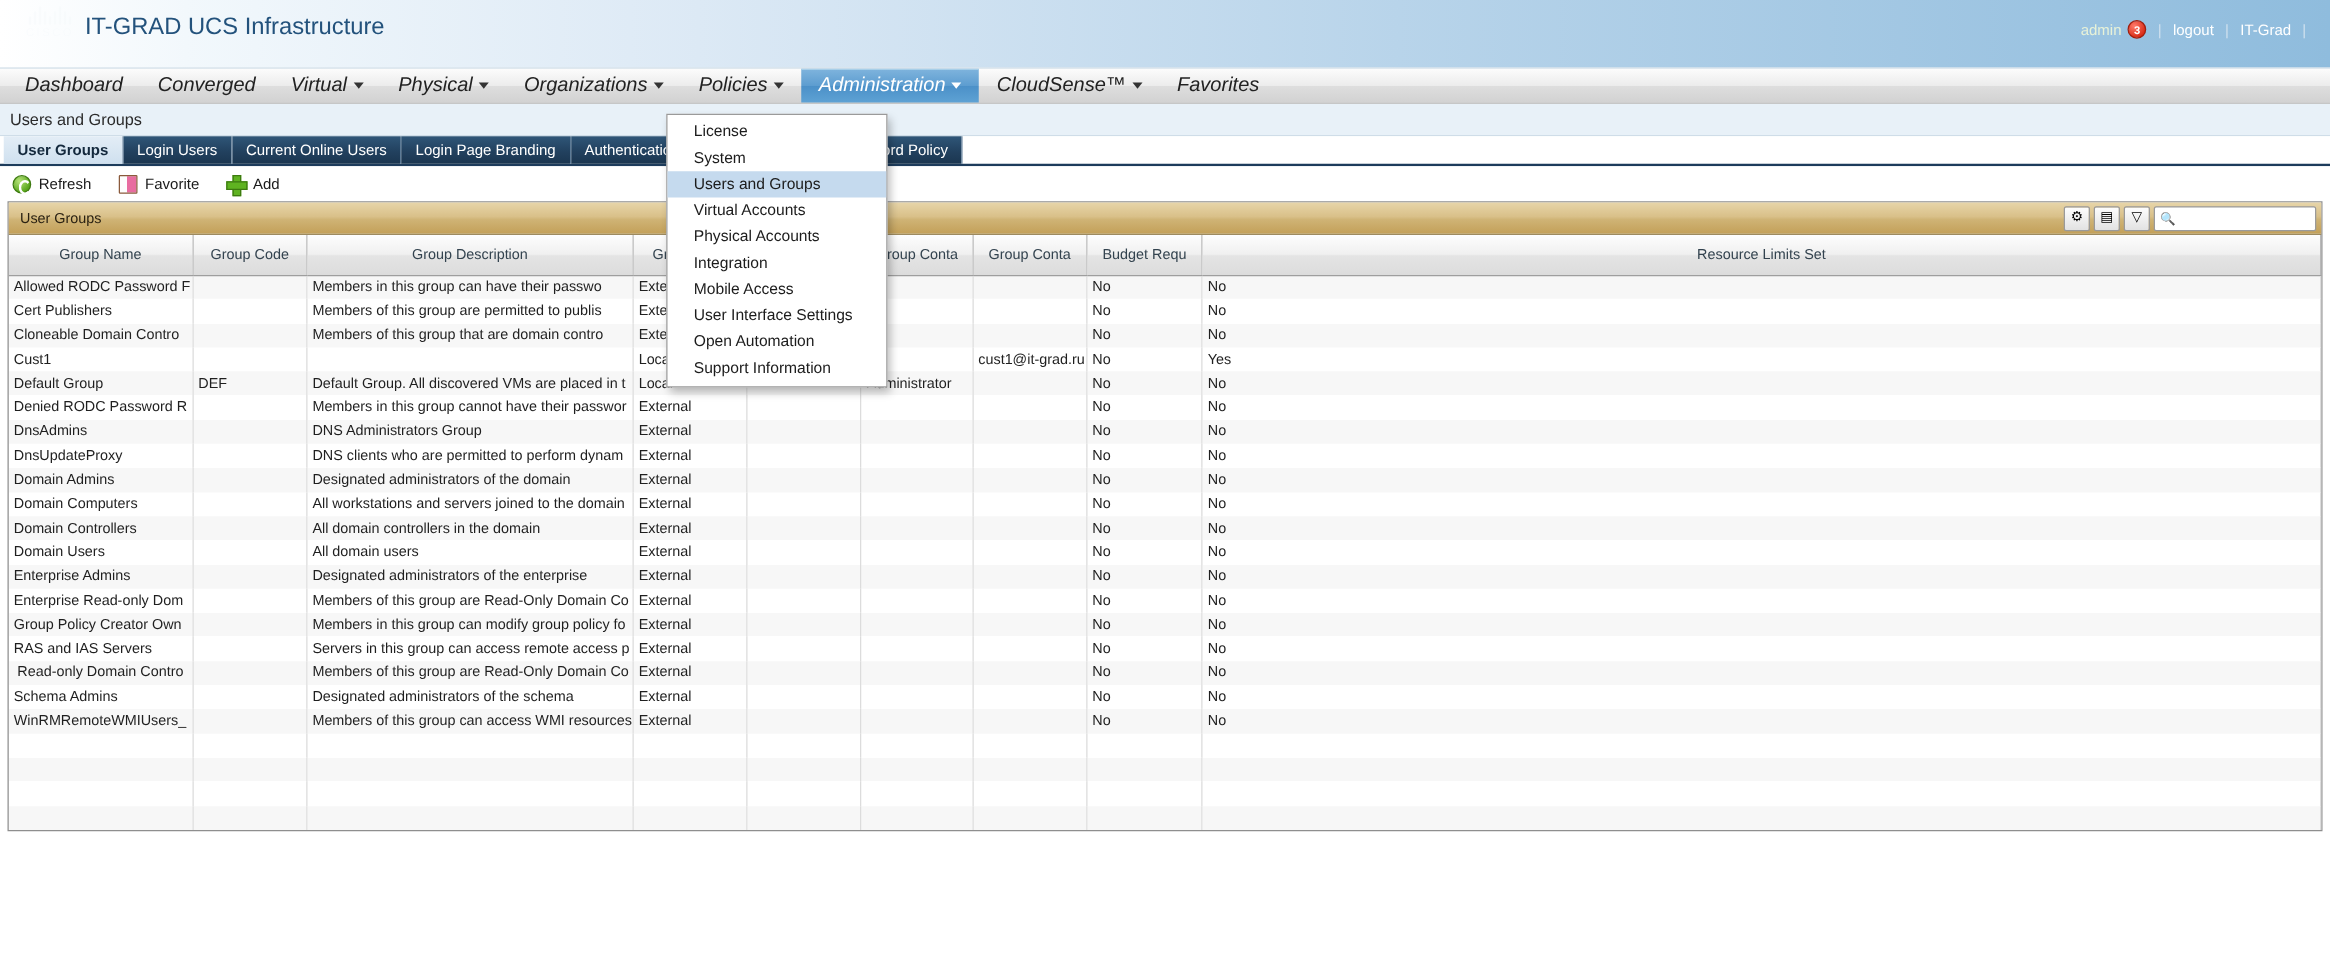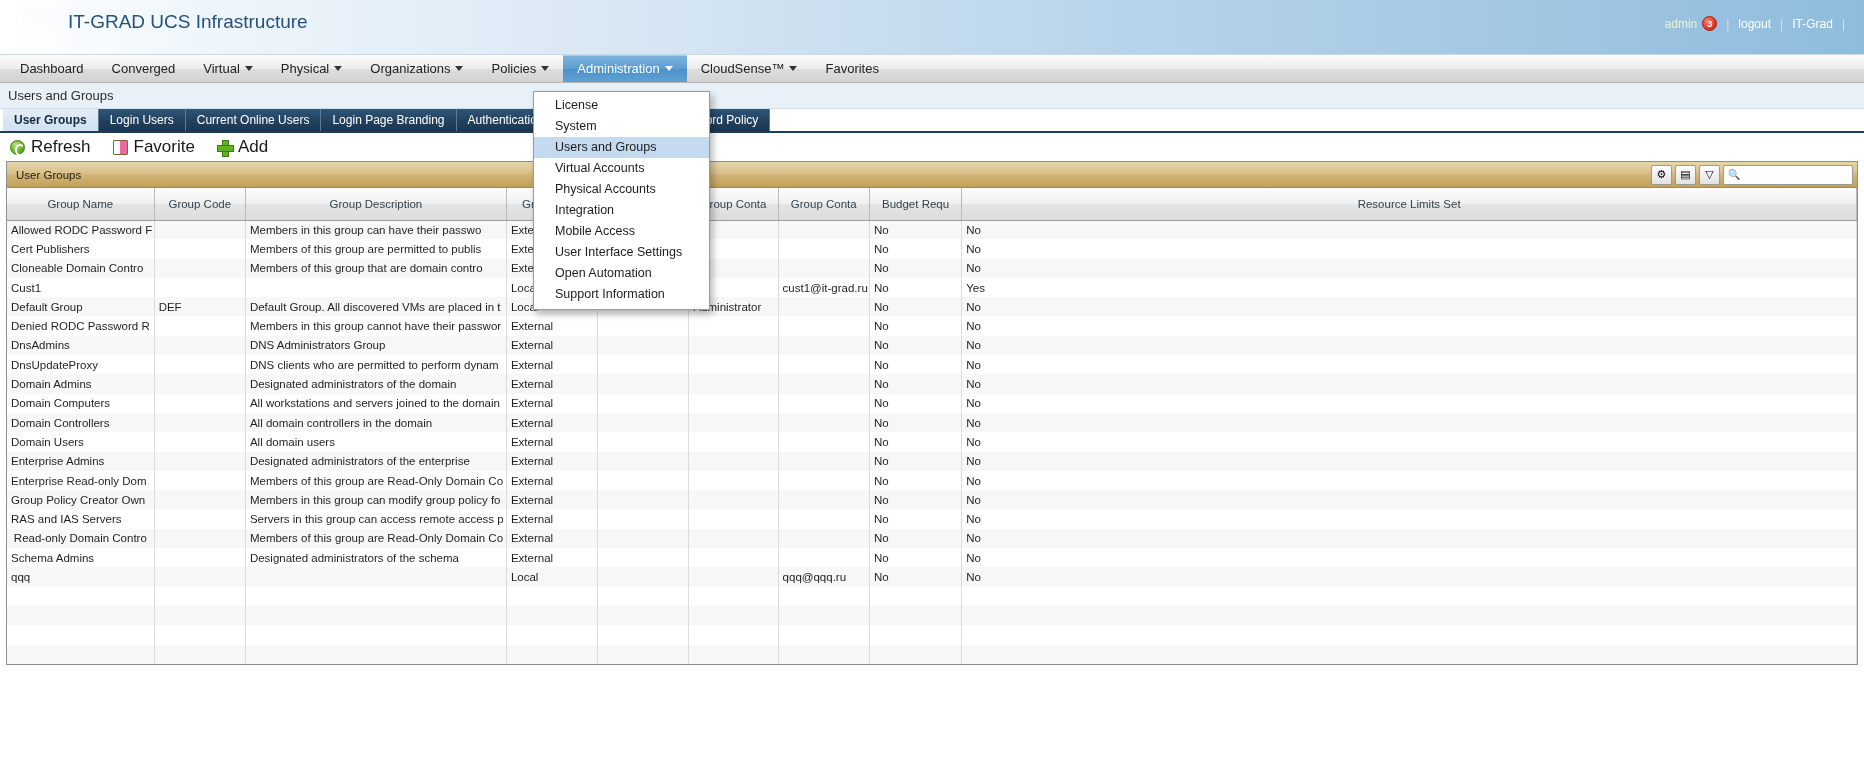--- a/index.html
+++ b/index.html
@@ -60,23 +60,24 @@
     height: 28px;
     background: linear-gradient(to bottom, #fcfcfc 0%, #ececec 50%, #dedede 51%, #d2d2d2 100%);
     border-bottom: 1px solid #b5b5b5;
     display: flex; align-items: stretch;
     padding-left: 6px;
     z-index: 5;
   }
   .nav-item {
     display: flex; align-items: center; gap: 5px;
     padding: 0 14px;
-    font-size: 13px; color: #222;
+    font-size: 16px; color: #222;
     cursor: pointer;
     white-space: nowrap;
+    font-style: italic;
   }
   .nav-item.active {
     background: linear-gradient(to bottom, #7fb4dd 0%, #5d9dd0 50%, #4b90c8 51%, #5ea2d4 100%);
     color: #ffffff;
     box-shadow: inset 0 1px 0 #a7cfe9;
   }
   .caret-d {
     width: 0; height: 0;
     border-left: 4px solid transparent;
     border-right: 4px solid transparent;
@@ -141,21 +142,21 @@
 
   
   .toolbar {
     height: 28px;
     display: flex; align-items: center;
     padding-left: 10px; gap: 22px;
     background: #fff;
   }
   .tool-btn {
     display: flex; align-items: center; gap: 6px;
-    font-size: 17px; color: #1a1a1a; cursor: pointer;
+    font-size: 12px; color: #1a1a1a; cursor: pointer;
   }
   .ico { width: 15px; height: 15px; display: inline-block; position: relative; }
   .ico-refresh {
     border-radius: 50%;
     background: radial-gradient(circle at 35% 30%, #b6e37a, #54a318 75%);
     border: 1px solid #3d7a10;
   }
   .ico-refresh::after {
     content: ""; position: absolute; left: 4px; top: 3px;
     width: 6px; height: 8px; border: 2px solid #ffffff;
@@ -539,27 +540,27 @@
           <td style="text-align: left;"></td>
           <td style="text-align: left;">Designated administrators of the schema</td>
           <td style="text-align: left;">External</td>
           <td style="text-align: left;"></td>
           <td style="text-align: left;"></td>
           <td style="text-align: left;"></td>
           <td style="text-align: left;">No</td>
           <td style="text-align: left;">No</td>
         </tr>
         <tr>
-          <td style="text-align: left;">qqq</td>
-          <td style="text-align: left;"></td>
-          <td style="text-align: left;"></td>
-          <td style="text-align: left;">Local</td>
-          <td style="text-align: left;"></td>
-          <td style="text-align: left;"></td>
-          <td style="text-align: left;">qqq@qqq.ru</td>
+          <td style="text-align: left;">WinRMRemoteWMIUsers_</td>
+          <td style="text-align: left;"></td>
+          <td style="text-align: left;">Members of this group can access WMI resources</td>
+          <td style="text-align: left;">External</td>
+          <td style="text-align: left;"></td>
+          <td style="text-align: left;"></td>
+          <td style="text-align: left;"></td>
           <td style="text-align: left;">No</td>
           <td style="text-align: left;">No</td>
         </tr>
         <tr class="empty">
           <td>&nbsp;</td>
           <td>&nbsp;</td>
           <td>&nbsp;</td>
           <td>&nbsp;</td>
           <td>&nbsp;</td>
           <td>&nbsp;</td>

